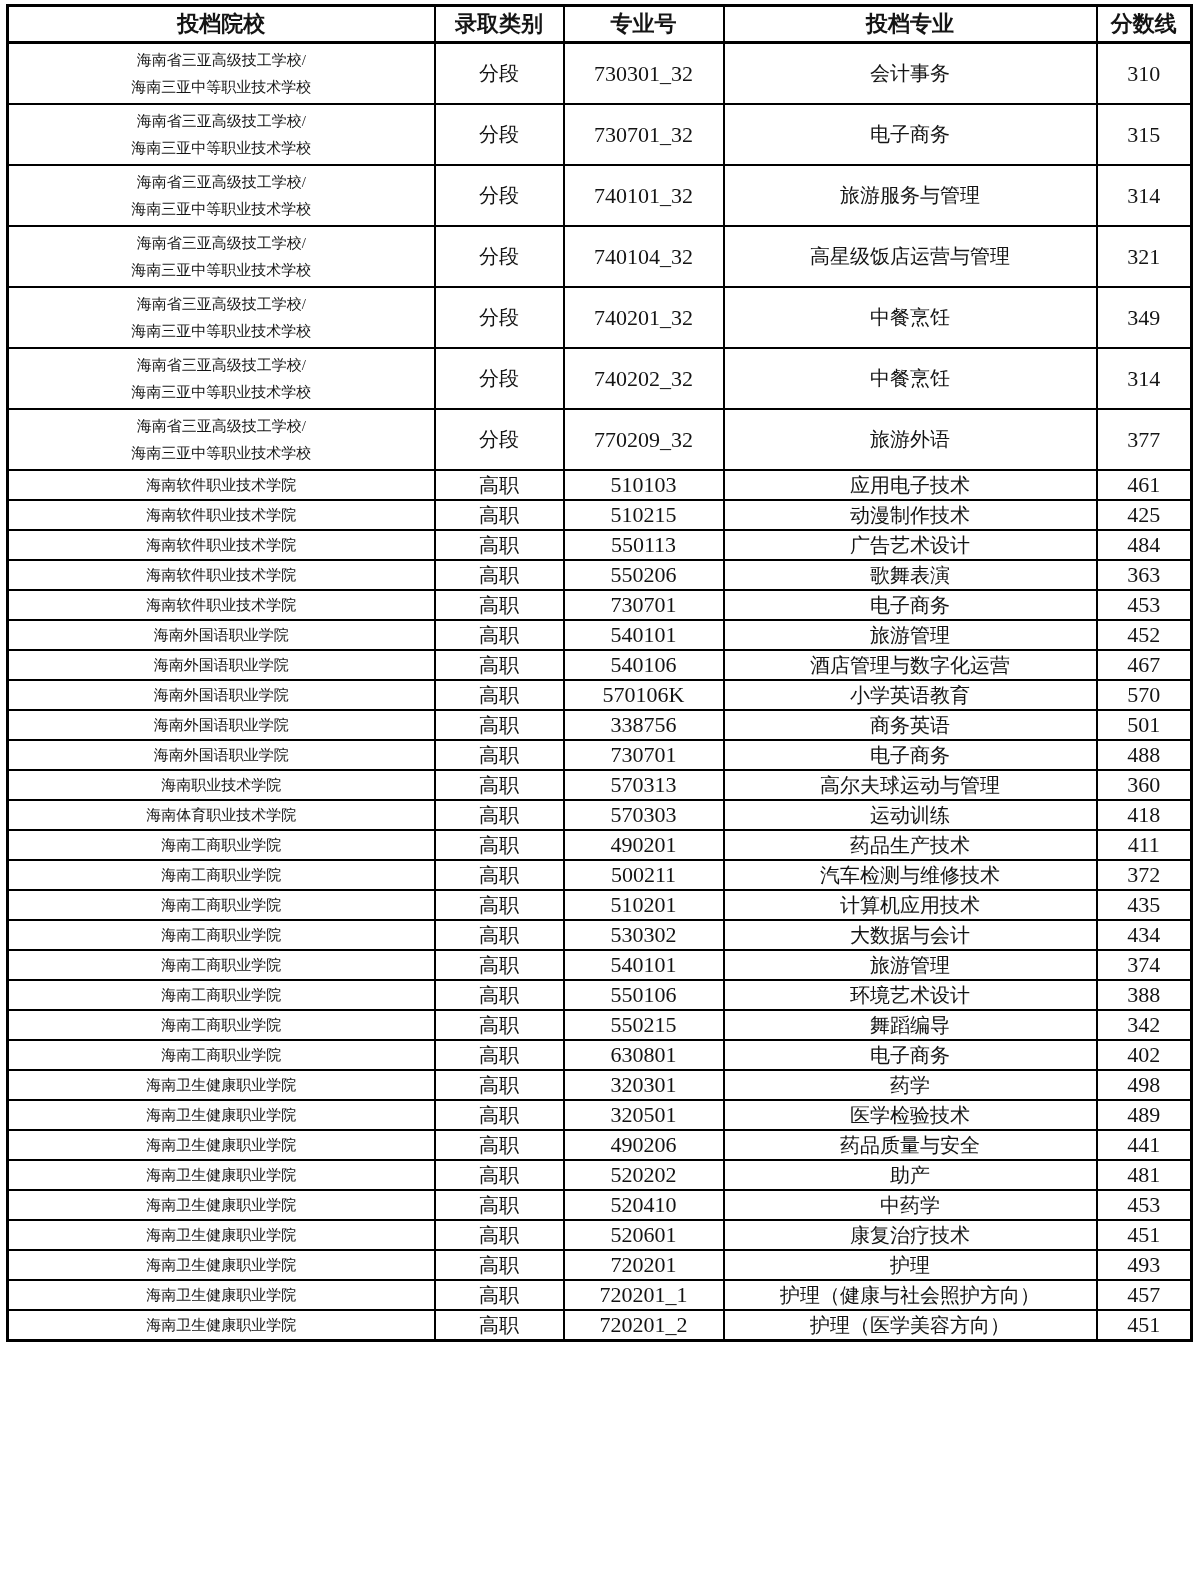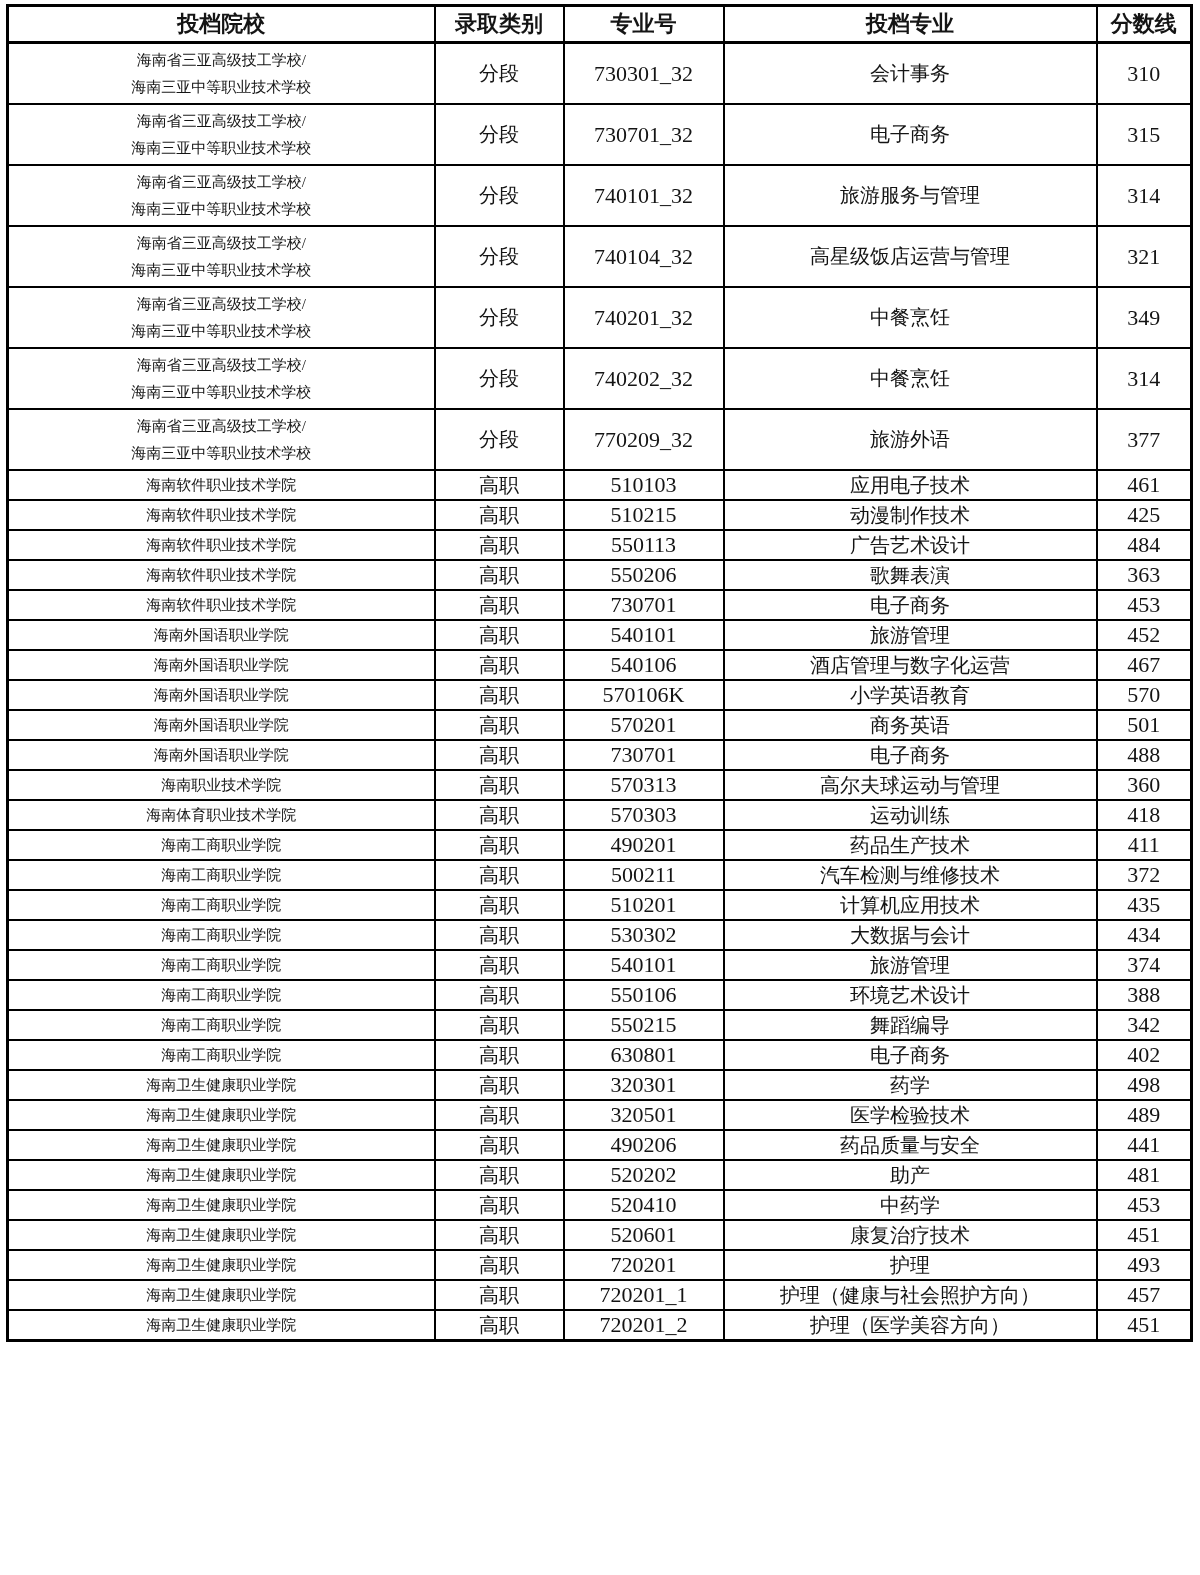--- a/index.html
+++ b/index.html
@@ -247,21 +247,21 @@
     <td class="c-major">小学英语教育</td>
     <td class="c-score">570</td>
   </tr>
 
   <tr class="row-short">
     <td class="c-school">
       <div class="school-line line1">海南外国语职业学院</div>
 
     </td>
     <td class="c-cat">高职</td>
-    <td class="c-no">570201</td>
+    <td class="c-no">338756</td>
     <td class="c-major">商务英语</td>
     <td class="c-score">501</td>
   </tr>
 
   <tr class="row-short">
     <td class="c-school">
       <div class="school-line line1">海南外国语职业学院</div>
 
     </td>
     <td class="c-cat">高职</td>

